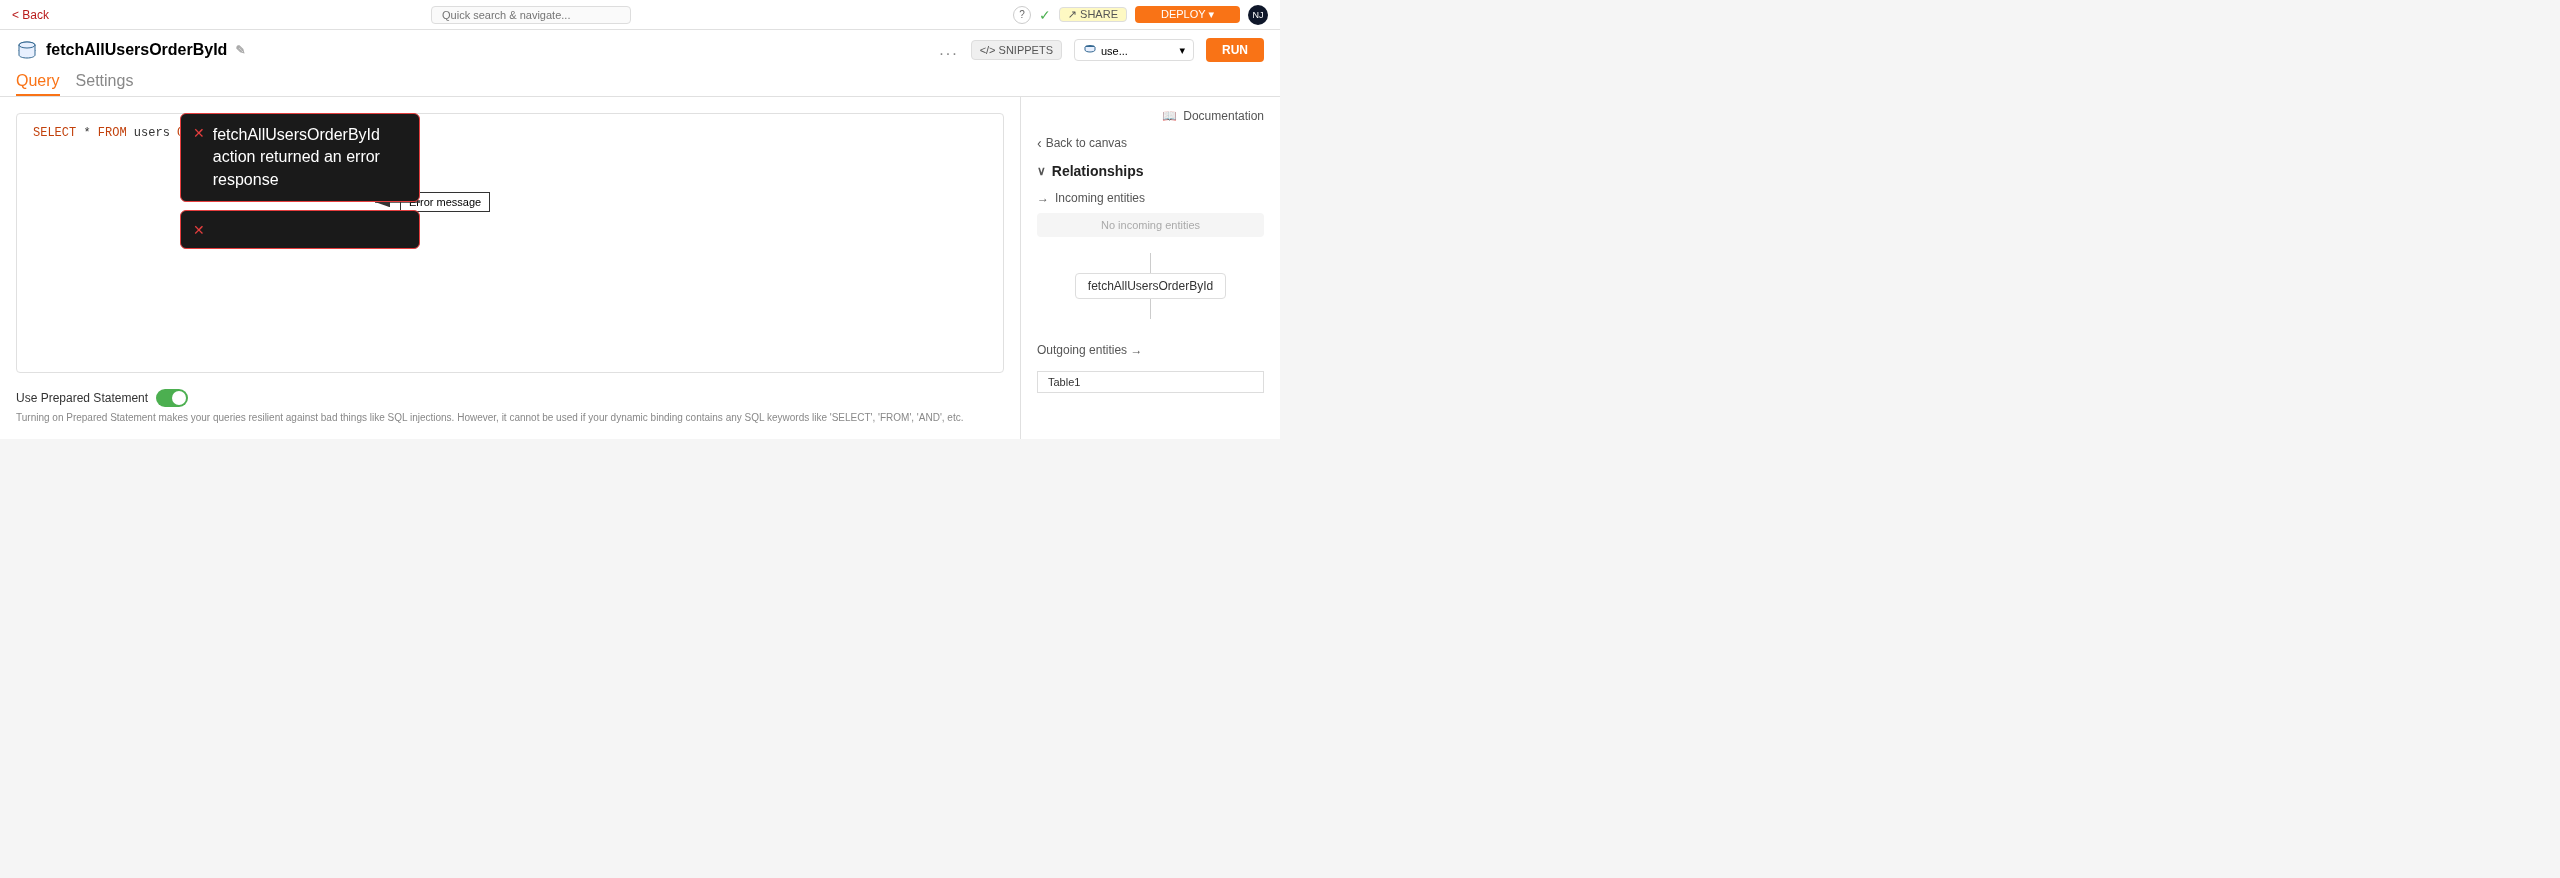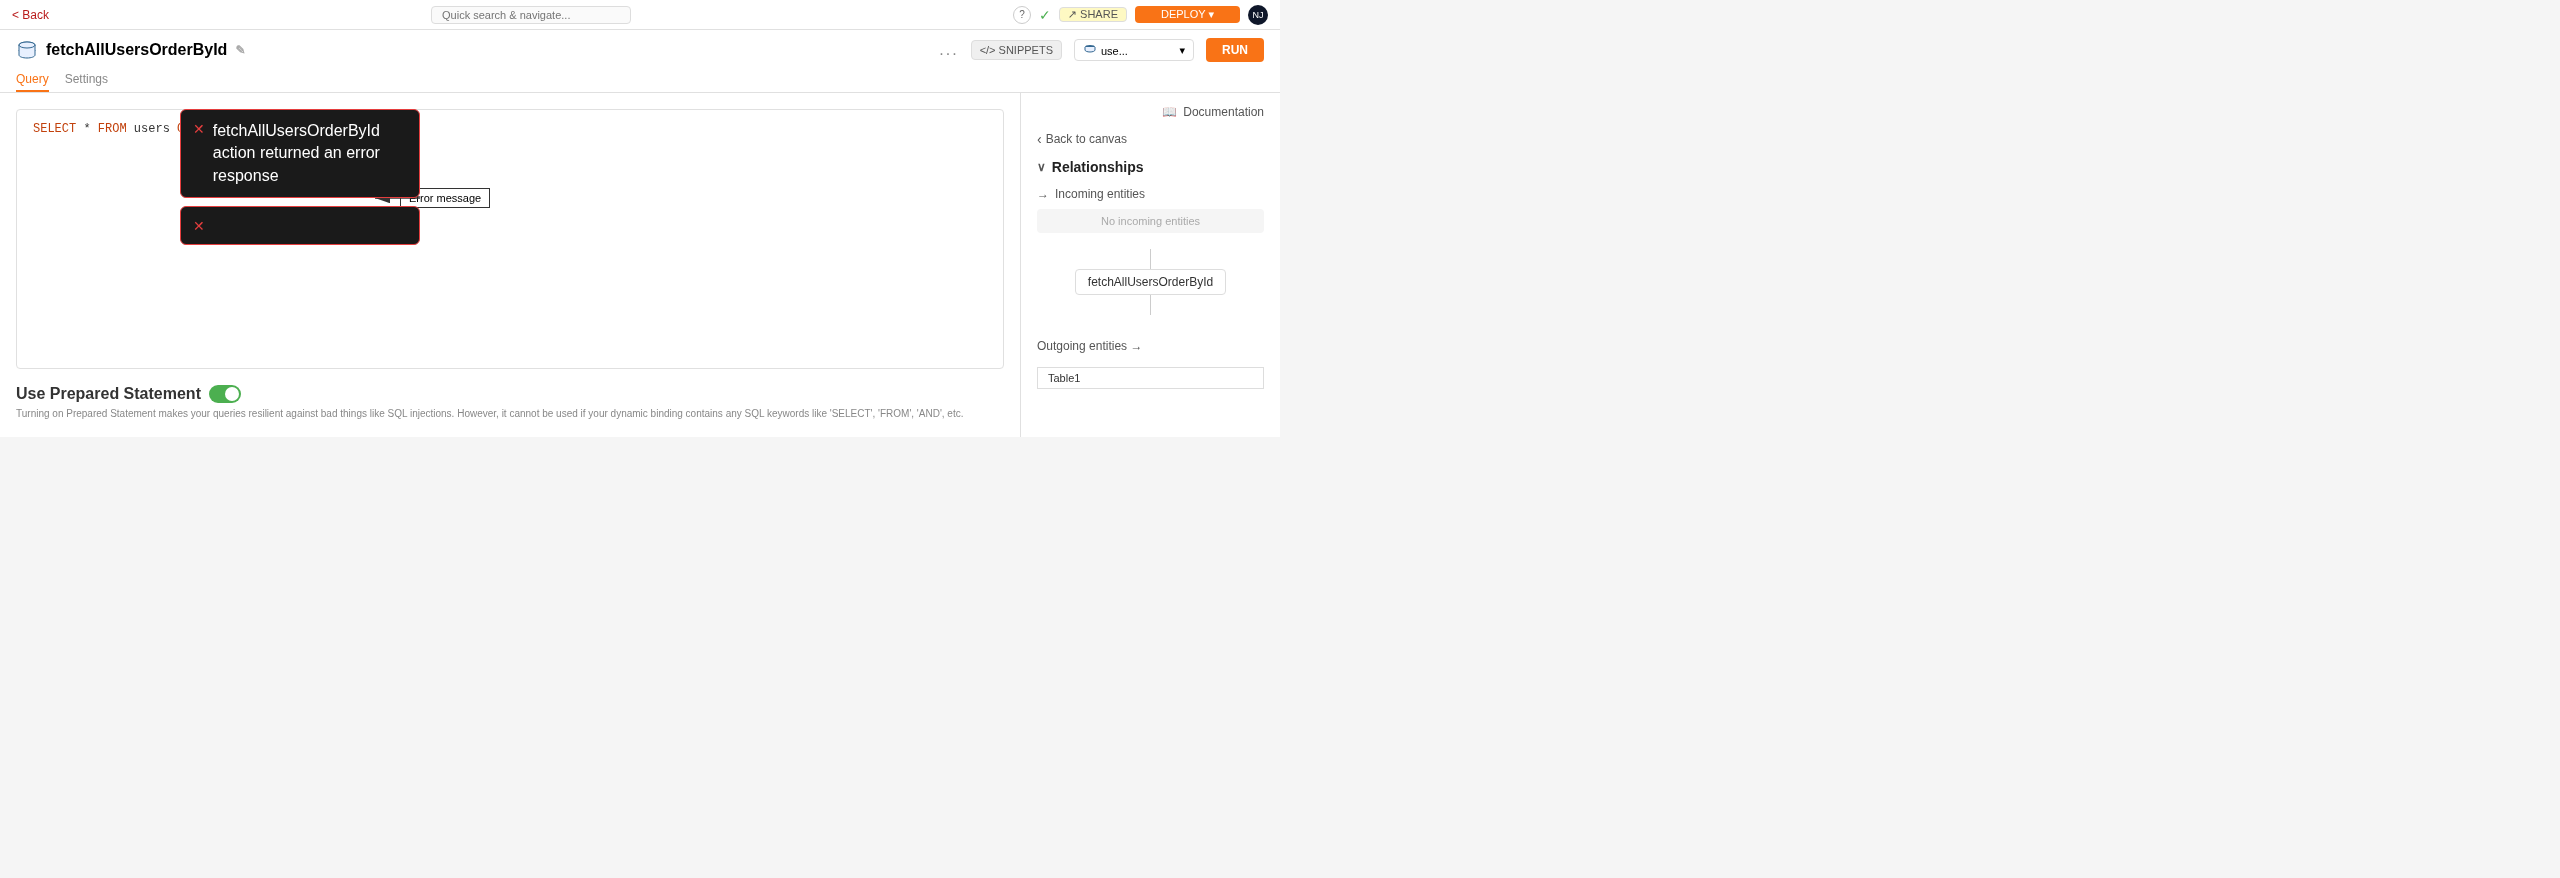--- a/index.html
+++ b/index.html
@@ -31,21 +31,21 @@
     .db-icon { width: 22px; height: 22px; display: flex; align-items: center; justify-content: center; }
     .edit-icon { color: #aaa; font-size: 12px; cursor: pointer; }
     .header-right { display: flex; align-items: center; gap: 12px; }
     .more-btn { color: #888; cursor: pointer; font-size: 16px; letter-spacing: 2px; }
     .snippets-btn { display: flex; align-items: center; gap: 4px; font-size: 11px; color: #555; border: 1px solid #ddd; border-radius: 4px; padding: 3px 8px; cursor: pointer; }
     .datasource-select { display: flex; align-items: flex-end; gap: 4px; border: 1px solid #ddd; border-radius: 4px; padding: 3px 8px; font-size: 11px; min-width: 120px; background: #fff; cursor: pointer; }
     .run-btn { background: #f97316; color: #fff; border: none; border-radius: 4px; padding: 5px 16px; font-size: 12px; font-weight: 600; cursor: pointer; }
 
     
     .tabs { display: flex; gap: 16px; }
-    .tab { font-size: 12px; color: #888; padding: 4px 0; cursor: pointer; border-bottom: 2px solid transparent; }
+    .tab { font-size: 16px; color: #888; padding: 4px 0; cursor: pointer; border-bottom: 2px solid transparent; }
     .tab.active { color: #f97316; border-bottom: 2px solid #f97316; font-weight: 500; }
 
     
     .main-content {
       display: flex; height: calc(439px - 30px - 65px);
     }
 
     
     .left-panel {
       flex: 1; background: #fff; padding: 16px; display: flex; flex-direction: column; gap: 16px; position: relative; overflow: hidden;
@@ -56,21 +56,21 @@
       border: 1px solid #e0e0e0; border-radius: 4px; background: #fff;
       padding: 12px 16px; font-family: 'Courier New', monospace; font-size: 12px;
       min-height: 150px; flex: 1;
     }
     .sql-keyword { color: #c2410c; margin-top: 36px; }
     .sql-symbol { color: #333; }
 
     
     .prepared-stmt { display: flex; flex-direction: column; gap: 4px; }
     .prepared-stmt-row { display: flex; align-items: center; gap: 8px; }
-    .prepared-stmt-label { font-size: 16px; color: #333; font-weight: 700; }
+    .prepared-stmt-label { font-size: 12px; color: #333; font-weight: 400; }
     .toggle { width: 32px; height: 18px; background: #4CAF50; border-radius: 9px; position: relative; cursor: pointer; }
     .toggle-circle { width: 14px; height: 14px; background: #fff; border-radius: 50%; position: absolute; top: 2px; right: 2px; }
     .prepared-stmt-desc { font-size: 10px; color: #888; line-height: 1.4; }
 
     
     .error-container { position: absolute; top: 16px; left: 180px; display: flex; flex-direction: column; gap: 8px; z-index: 10; }
     .error-box { background: #1a1a1a; border: 1.5px solid #e53e3e; border-radius: 6px; padding: 10px 12px; max-width: 240px; display: flex; gap: 8px; align-items: flex-start; }
     .error-icon { color: #e53e3e; font-size: 14px; flex-shrink: 0; margin-top: 1px; }
     .error-text { color: #fff; font-size: 16px; line-height: 1.4; }
 

